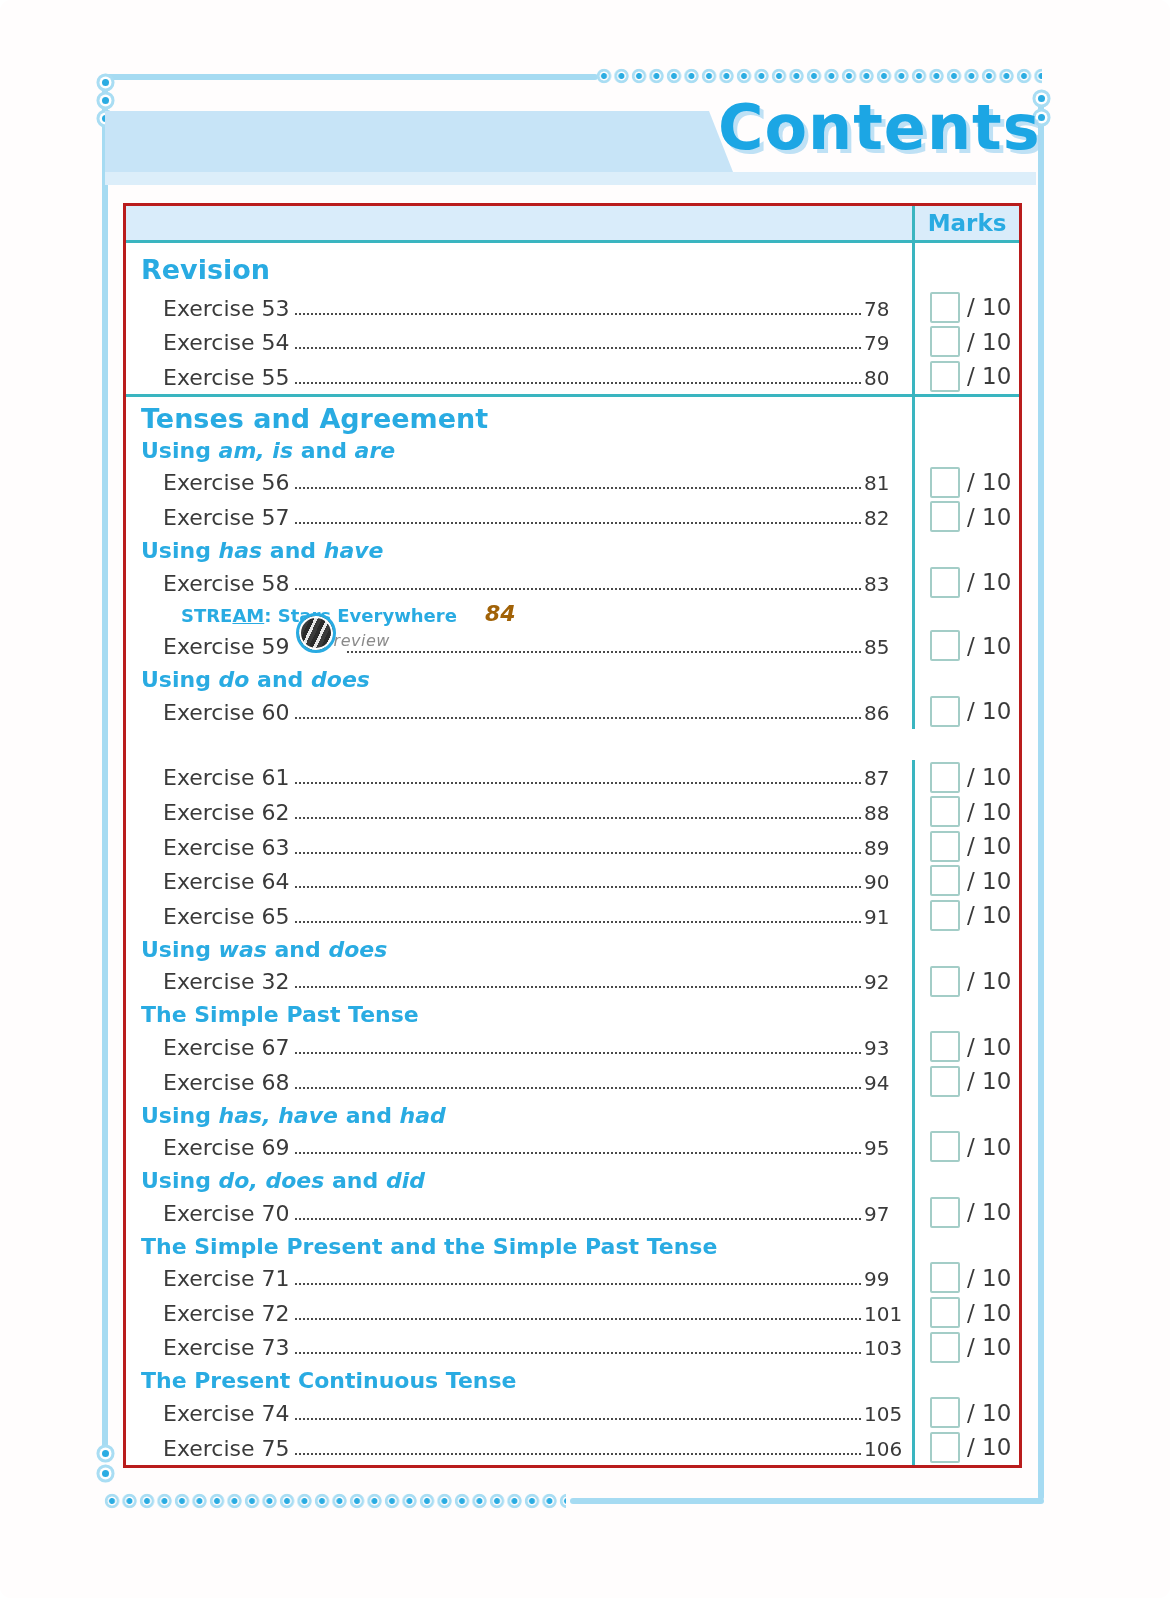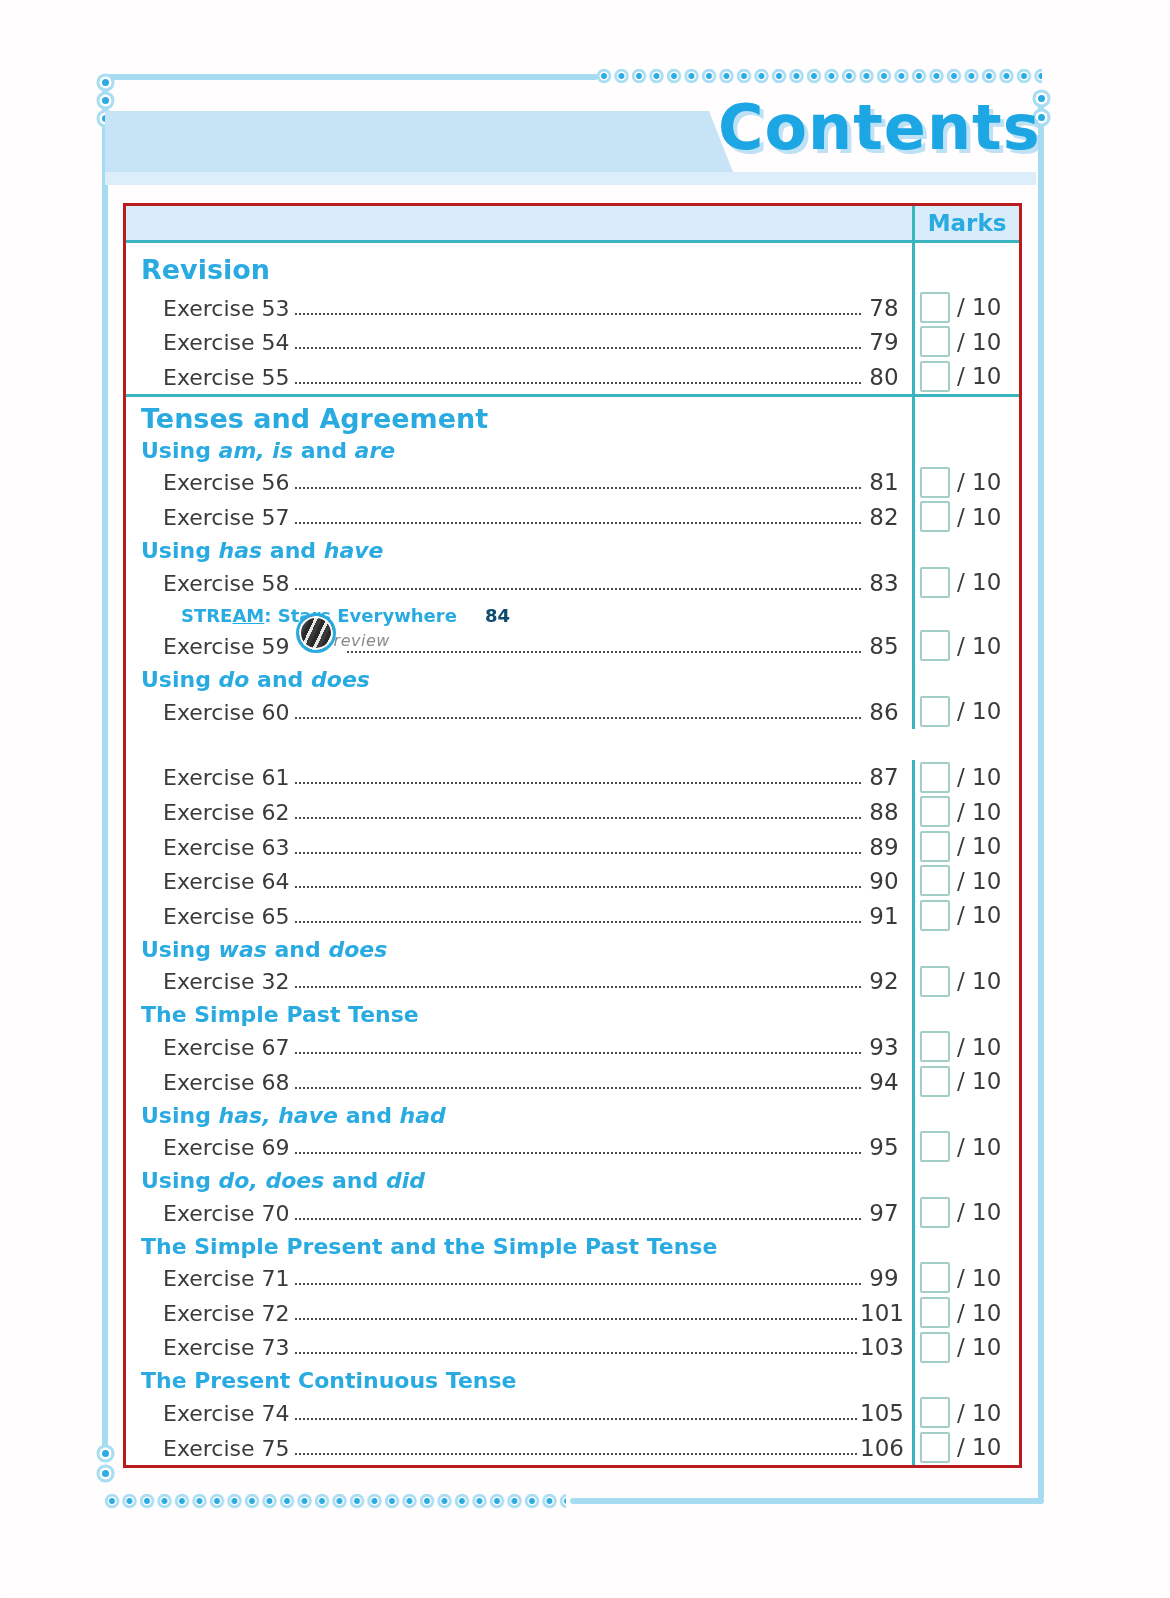--- a/index.html
+++ b/index.html
@@ -61,46 +61,46 @@
   }
 
   .section + .section { border-top:3px solid #3AB5C0; }
 
   .row { display:flex; align-items:stretch; }
   .row-main {
     flex:1; border-right:3px solid #3AB5C0; display:flex;
     align-items:flex-end; overflow:visible; padding-right:8px;
   }
   .row-marks {
-    width:104px; display:flex; align-items:center; padding-left:5px; gap:7px;
+    width:104px; display:flex; align-items:center; padding-left:15px; gap:7px;
   }
 
   .row-section-title .row-main { padding-left:15px; }
   .section-title { color:#29ABE2; font-weight:bold; font-size:27px; line-height:1.15; }
   .row-title-rev  { height:47px; }
   .row-title-rev  .row-main { padding-bottom:5px; }
   .row-title-main { height:37px; }
   .row-title-main .row-main { padding-bottom:0px; }
 
   .row-subheading { height:31px; }
   .row-subheading .row-main { padding-left:15px; padding-bottom:2px; }
   .subheading { color:#29ABE2; font-weight:bold; font-size:22px; white-space:pre; }
   .subheading .it { font-style:italic; }
 
   .row-exercise { height:34.6px; }
   .row-exercise .row-main { padding-left:37px; padding-bottom:4px; }
   .exercise-label { font-size:22px; color:#3A3A3A; white-space:nowrap; }
   .leader { flex:1; border-bottom:2.6px dotted #4a4a4a; margin:0 3px 6px 5px; min-width:20px; }
-  .page-num { font-size:23px; color:#3A3A3A; min-width:40px; text-align:center; white-space:nowrap; }
+  .page-num { font-size:20px; color:#3A3A3A; min-width:40px; text-align:left; white-space:nowrap; }
 
   .row-stream { height:29px; }
   .row-stream .row-main { padding-left:55px; padding-bottom:3px; align-items:flex-end; }
   .stream-text { color:#29ABE2; font-weight:bold; font-size:18px; white-space:pre; }
   .stream-text .ul { text-decoration:underline; }
-  .stream-page { color:#0c4a6e; font-weight:bold; font-size:18px; margin-left:28px; }
+  .stream-page { color:#a16207; font-weight:bold; font-style:italic; font-size:22px; margin-left:28px; }
 
   .checkbox {
     width:30px; height:31px; border:2px solid #A3CDC7; background:#fff;
     border-radius:2px; flex:none;
   }
   .marks-denom { font-size:23px; color:#3A3A3A; white-space:nowrap; }
 
   
   .stamp-wrap { position:relative; width:46px; height:20px; margin-left:6px; flex:none; }
   .stamp-circle {

